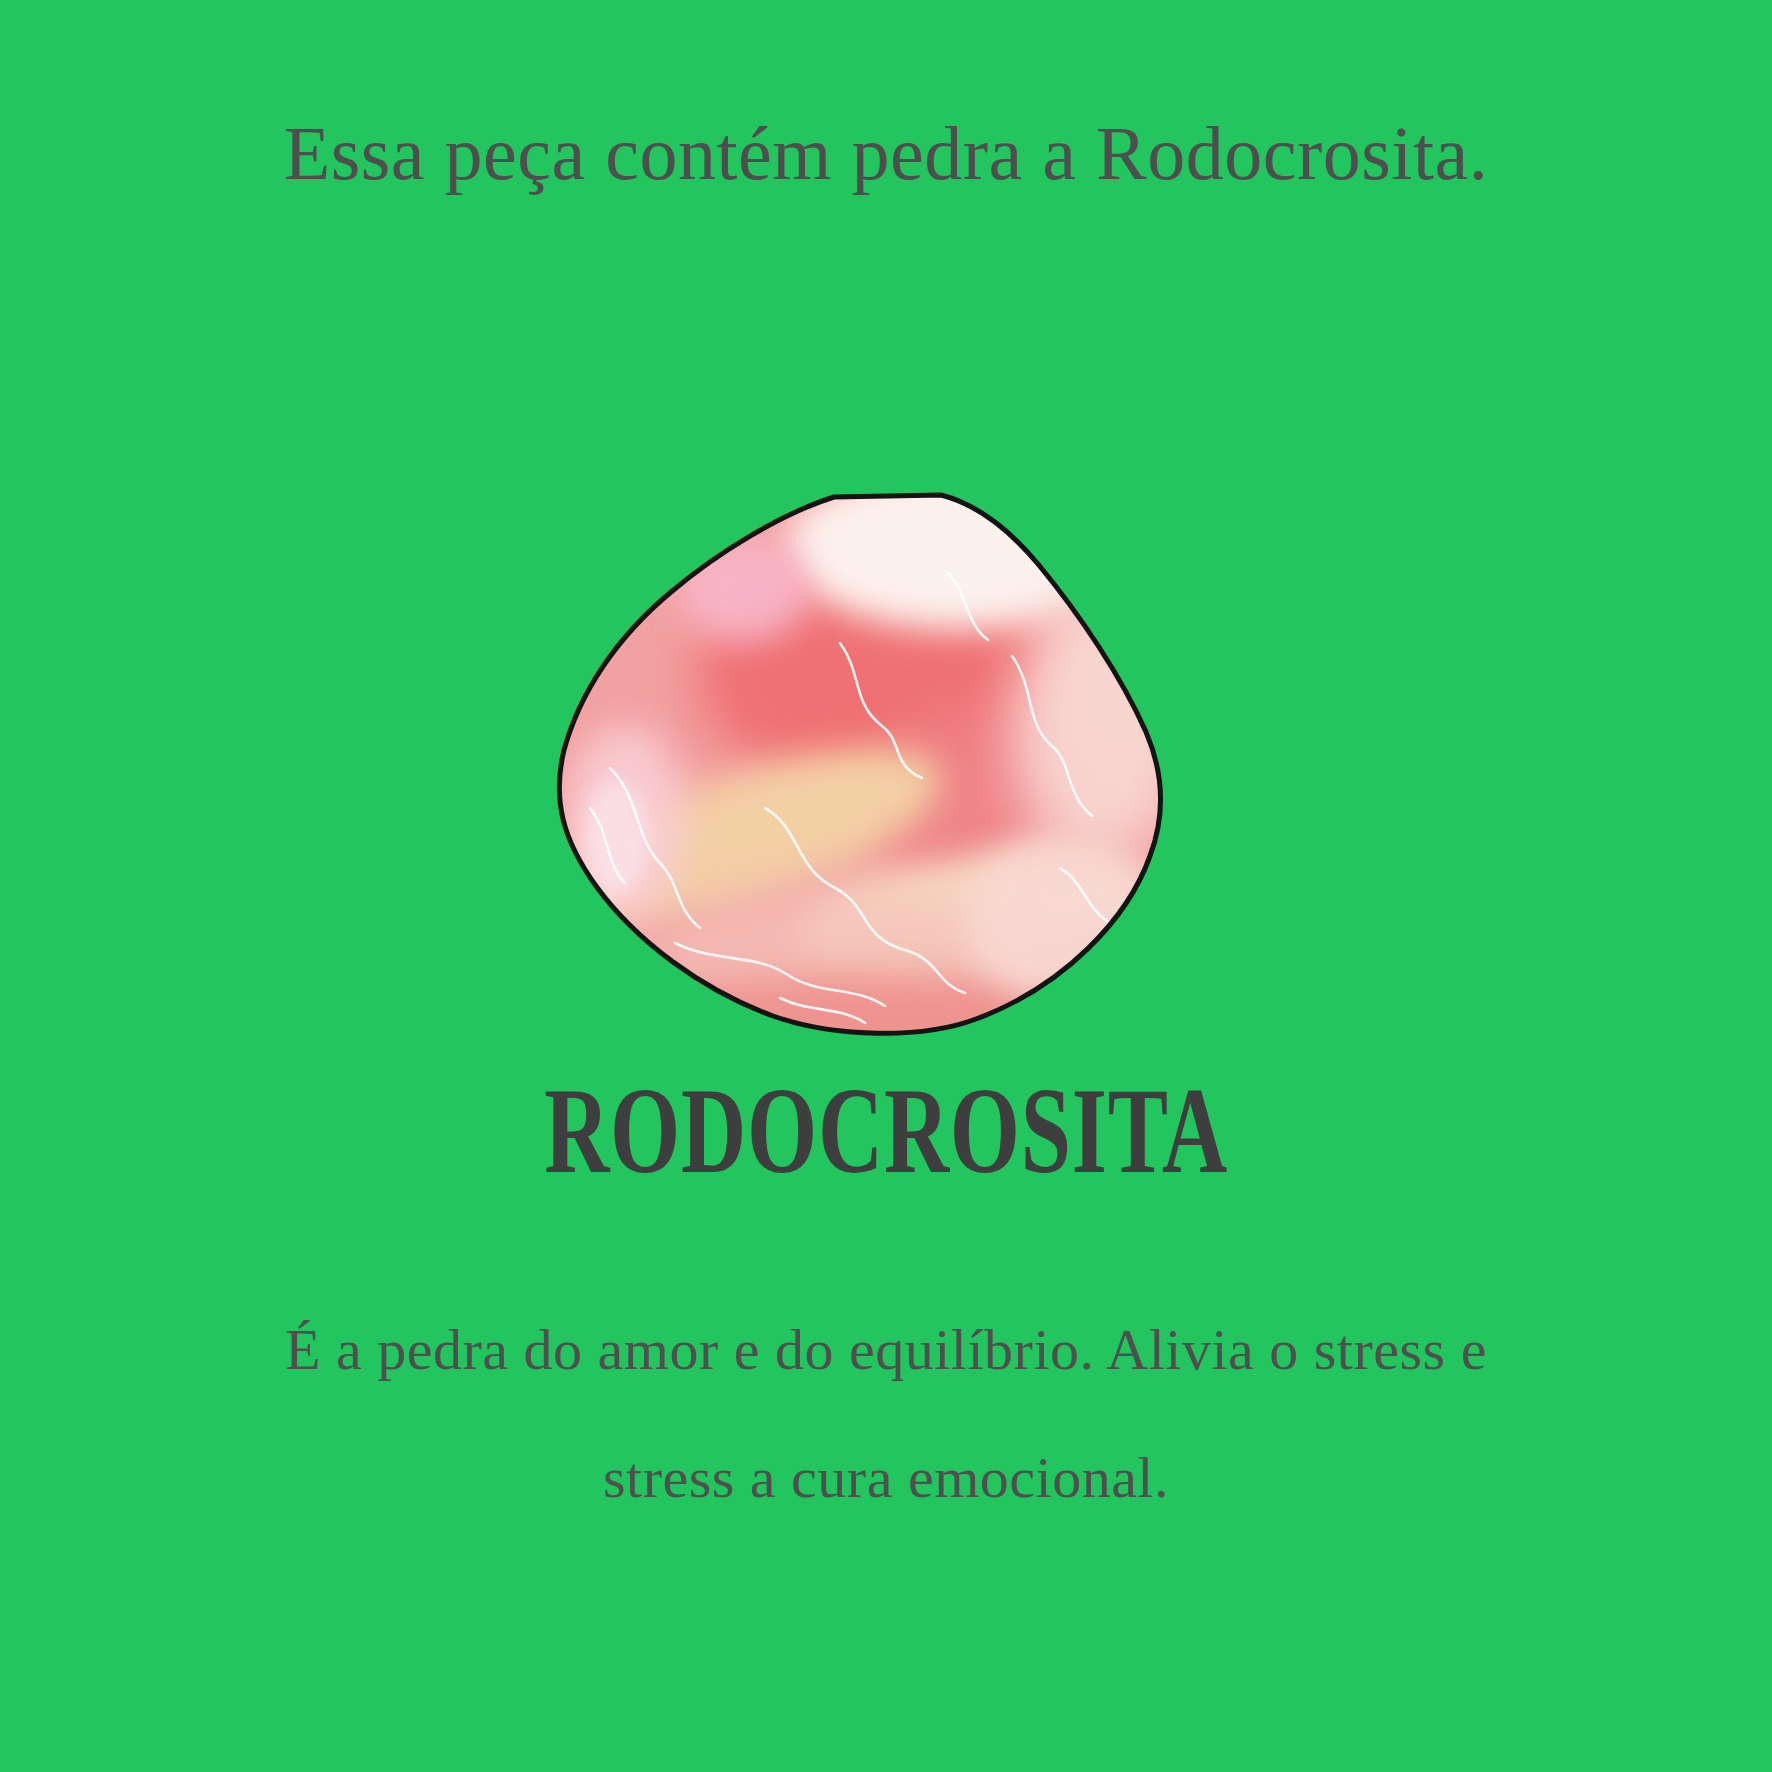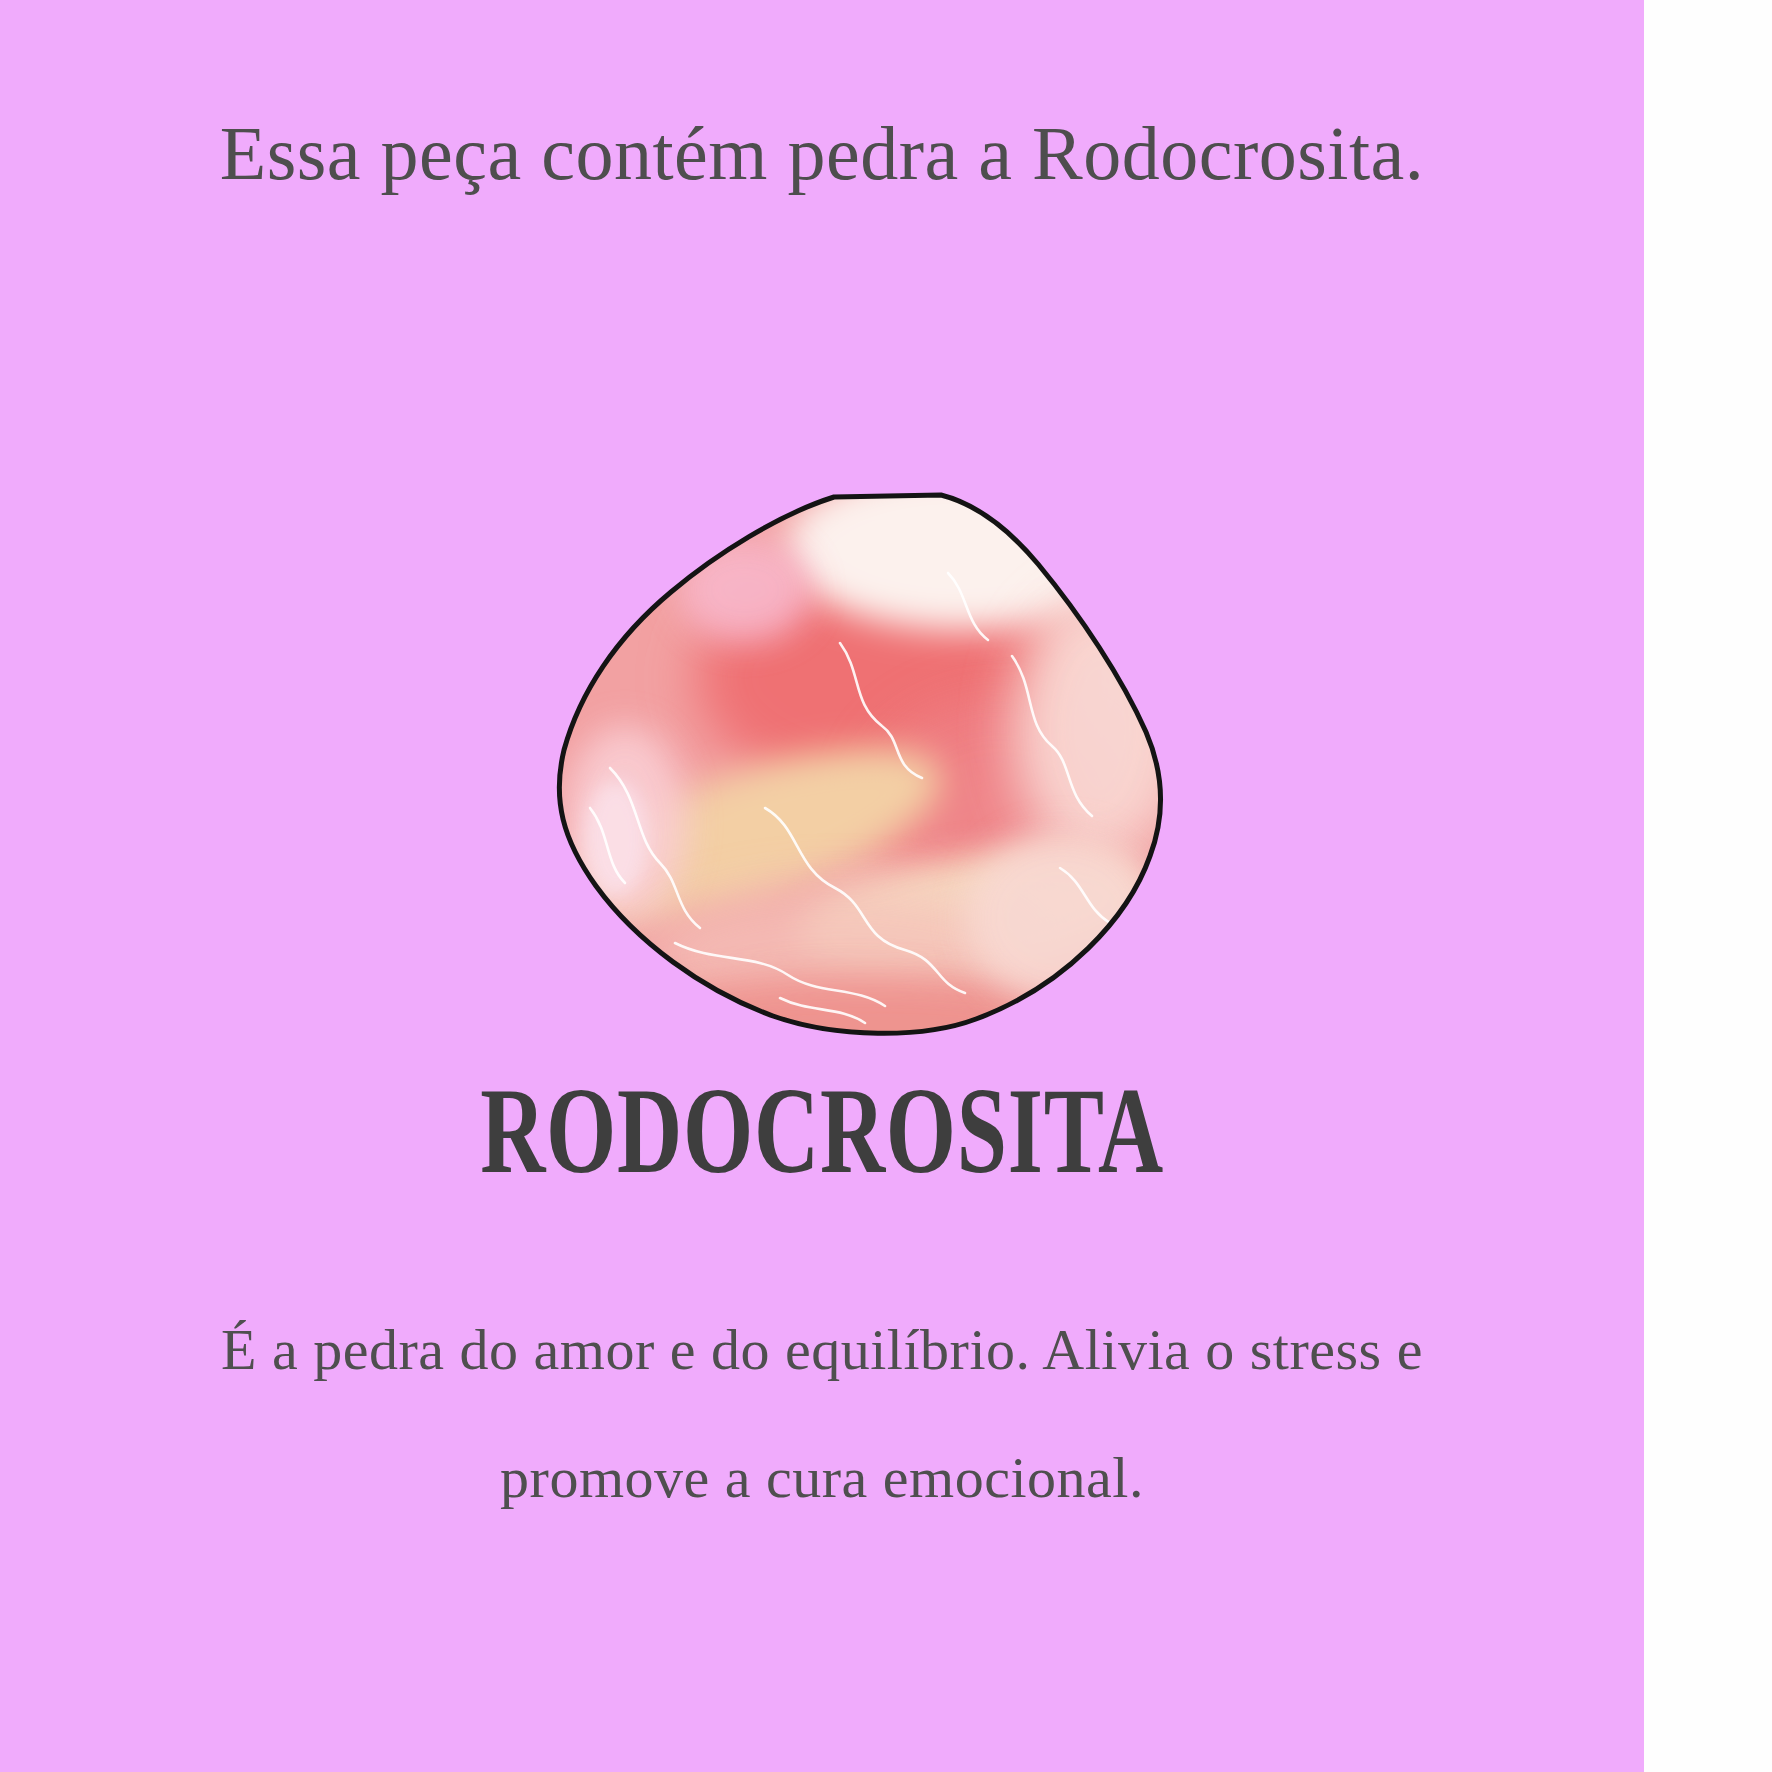--- a/index.html
+++ b/index.html
@@ -1,19 +1,19 @@
 <!DOCTYPE html>
 <html><head>
 <meta charset="utf-8">
 <style>
   html,body{margin:0;padding:0;background:#FEFEFE;}
   .canvas{
     position:relative;
-    width:1644px;height:1772px;
-    background:#f0abfc;
+    width:1772px;height:1772px;
+    background:#22c55e;
     overflow:hidden;
     font-family:"Liberation Serif","DejaVu Serif",serif;
   }
   .header{
     position:absolute;top:104px;left:0;width:100%;
     text-align:center;
     font-size:76px;line-height:98px;
     color:#4E4E4E;
     letter-spacing:0.5px;
   }
@@ -126,16 +126,16 @@
                C 23,362 12,322 24,272
                C 40,214 77,159 131,114
                C 176,76 240,36 294,19 Z" stroke="#141414"></path>
     </svg>
   </div>
 
   <div class="title">RODOCROSITA</div>
 
   <div class="description">
     <div>É a pedra do amor e do equilíbrio. Alivia o stress e</div>
-    <div>promove a cura emocional.</div>
+    <div>stress a cura emocional.</div>
   </div>
 
 </div>
 
 </body></html>

